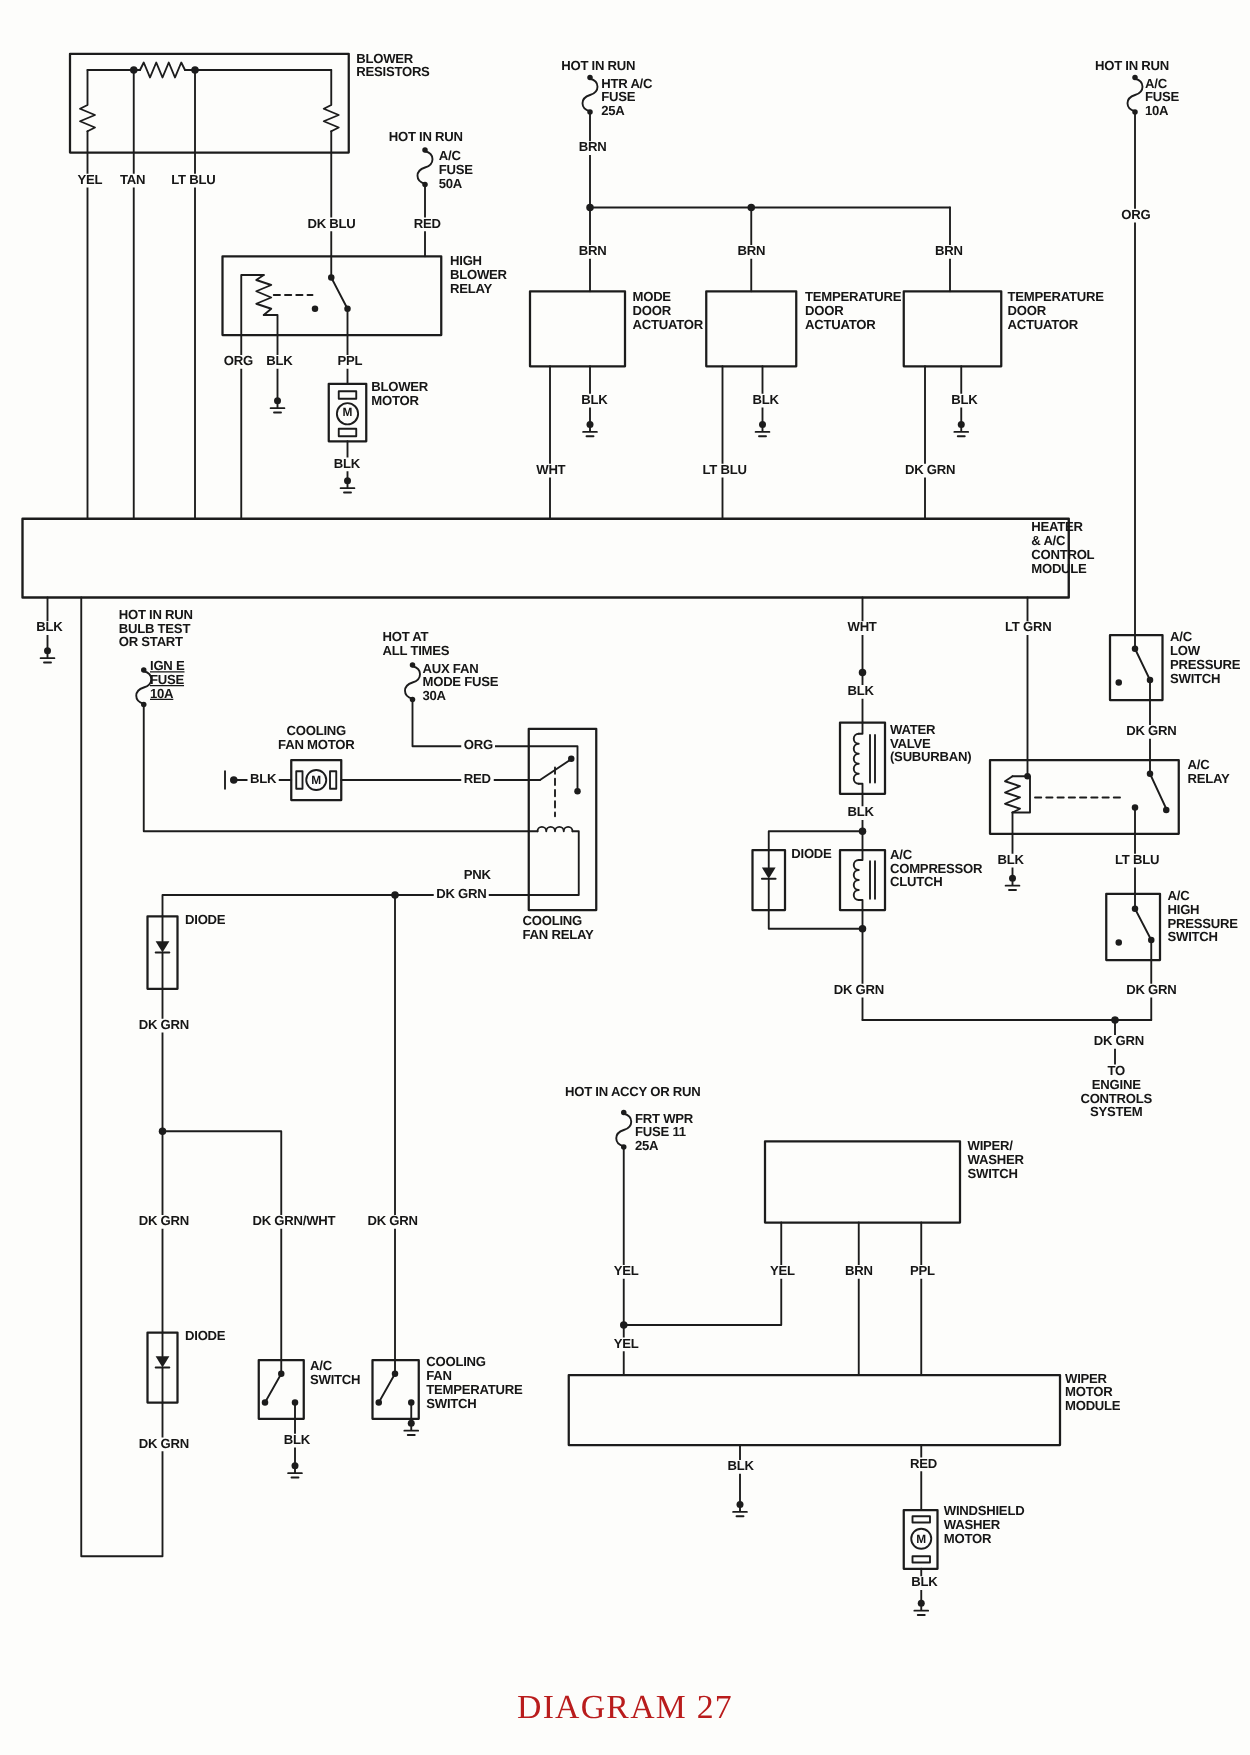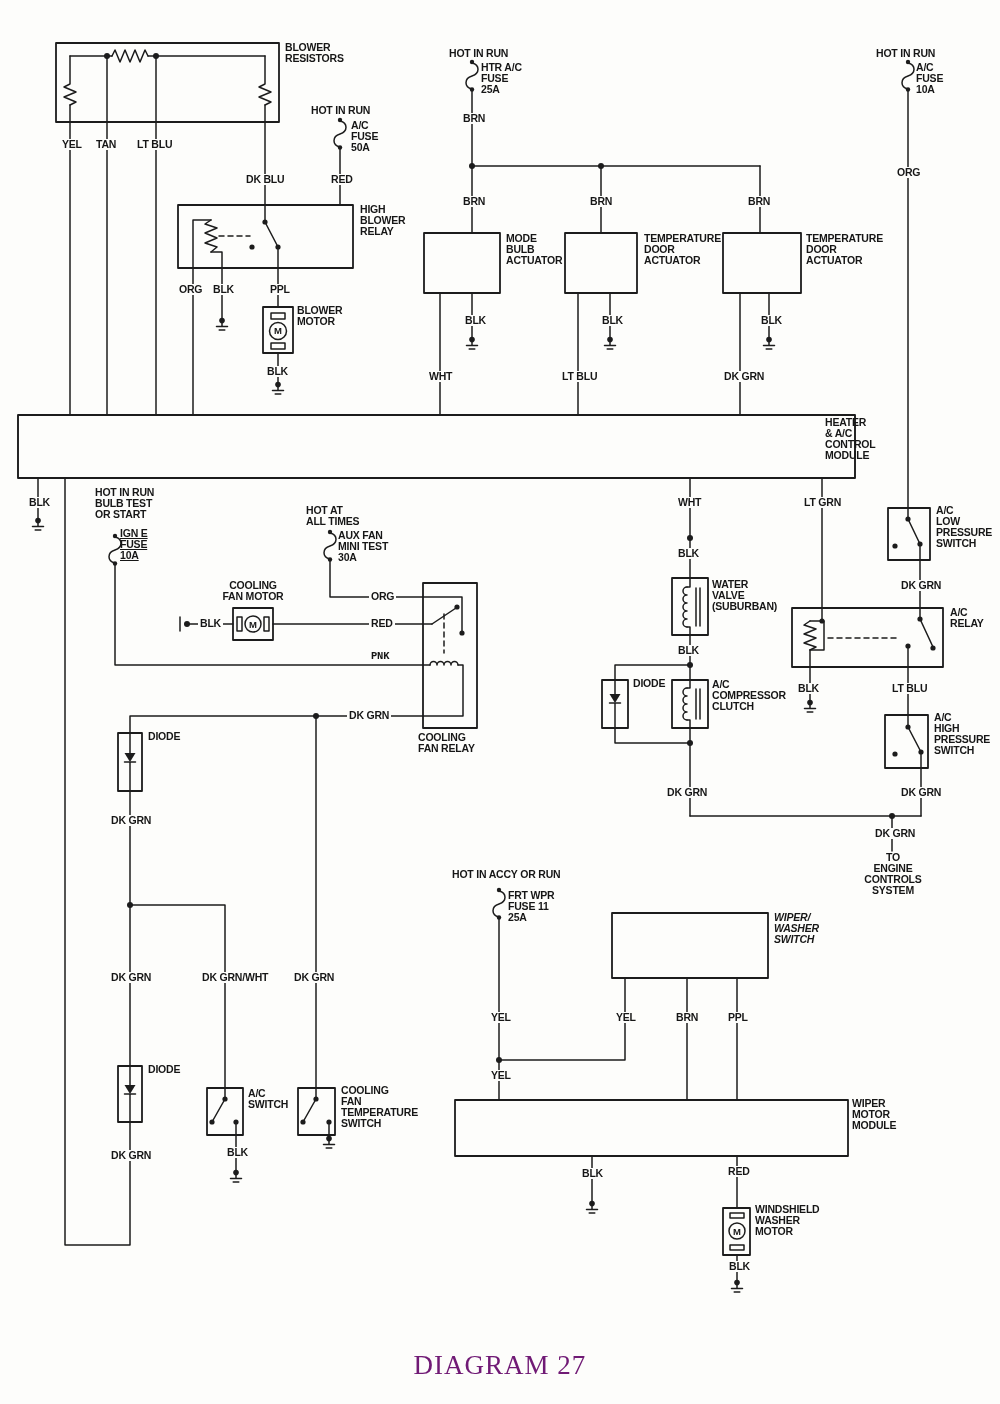--- a/index.html
+++ b/index.html
@@ -3,21 +3,21 @@
 <meta charset="utf-8">
 <style>
   html,body{margin:0;padding:0;background:#f4f4f2;}
   .page{position:relative;width:1000px;height:1404px;background:#fdfdfb;overflow:hidden;
         font-family:"Liberation Sans",sans-serif;}
   .page svg{position:absolute;left:0;top:0;}
   .title{position:absolute;top:5px;left:0;right:0;text-align:center;
          font-family:"Liberation Serif",serif;font-size:29px;font-weight:700;
          letter-spacing:.5px;color:#0c0c0c;}
   .caption{position:absolute;top:1350px;left:0;right:0;text-align:center;
-         font-family:"Liberation Serif",serif;font-size:27px;color:#701a75;letter-spacing:1px;}
+         font-family:"Liberation Serif",serif;font-size:27px;color:#b91c1c;letter-spacing:1px;}
   .label{position:absolute;font-size:10.5px;font-weight:700;line-height:11px;
          color:#161616;white-space:pre-line;letter-spacing:-.2px;}
   .label.bg{background:#fdfdfb;padding:0 2px;}
   .label.ctr{text-align:center;}
   .label.mletter{font-size:9.5px;transform:translateX(-50%);letter-spacing:0;padding:0;}
 </style>
 </head>
 <body>
 
 <div class="page">
@@ -271,21 +271,21 @@
       <div class="label bg" style="left: 265px; top: 366px;">BLK</div>
       <div class="label" style="left: 449px; top: 48px;">HOT IN RUN</div>
       <div class="label" style="left: 481px; top: 62px;">HTR A/C
 FUSE
 25A</div>
       <div class="label bg" style="left: 461px; top: 113px;">BRN</div>
       <div class="label bg" style="left: 461px; top: 196px;">BRN</div>
       <div class="label bg" style="left: 588px; top: 196px;">BRN</div>
       <div class="label bg" style="left: 746px; top: 196px;">BRN</div>
       <div class="label" style="left: 506px; top: 233px;">MODE
-BULB
+DOOR
 ACTUATOR</div>
       <div class="label" style="left: 644px; top: 233px;">TEMPERATURE
 DOOR
 ACTUATOR</div>
       <div class="label" style="left: 806px; top: 233px;">TEMPERATURE
 DOOR
 ACTUATOR</div>
       <div class="label bg" style="left: 463px; top: 315px;">BLK</div>
       <div class="label bg" style="left: 600px; top: 315px;">BLK</div>
       <div class="label bg" style="left: 759px; top: 315px;">BLK</div>
@@ -304,29 +304,29 @@
       <div class="label bg" style="left: 27px; top: 497px;">BLK</div>
       <div class="label" style="left: 95px; top: 487px;">HOT IN RUN
 BULB TEST
 OR START</div>
       <div class="label" style="left: 120px; top: 528px; text-decoration: underline;">IGN E
 FUSE
 10A</div>
       <div class="label" style="left: 306px; top: 505px;">HOT AT
 ALL TIMES</div>
       <div class="label" style="left: 338px; top: 530px;">AUX FAN
-MINI TEST
+MODE FUSE
 30A</div>
       <div class="label ctr" style="left: 213px; top: 580px; width: 80px;">COOLING
 FAN MOTOR</div>
       <div class="label bg" style="left: 198px; top: 618px;">BLK</div>
       <div class="label mletter" style="left: 253px; top: 619px;">M</div>
       <div class="label bg" style="left: 369px; top: 591px;">ORG</div>
       <div class="label bg" style="left: 369px; top: 618px;">RED</div>
-      <div class="label bg" style="left: 369px; top: 651px; font-family: Liberation Mono, monospace;">PNK</div>
+      <div class="label bg" style="left: 369px; top: 695px;">PNK</div>
       <div class="label bg" style="left: 347px; top: 710px;">DK GRN</div>
       <div class="label" style="left: 418px; top: 732px;">COOLING
 FAN RELAY</div>
       <div class="label bg" style="left: 676px; top: 497px;">WHT</div>
       <div class="label bg" style="left: 676px; top: 548px;">BLK</div>
       <div class="label" style="left: 712px; top: 579px;">WATER
 VALVE
 (SUBURBAN)</div>
       <div class="label bg" style="left: 676px; top: 645px;">BLK</div>
       <div class="label" style="left: 633px; top: 678px;">DIODE</div>
@@ -365,21 +365,21 @@
       <div class="label" style="left: 341px; top: 1085px;">COOLING
 FAN
 TEMPERATURE
 SWITCH</div>
       <div class="label bg" style="left: 109px; top: 1150px;">DK GRN</div>
       <div class="label bg" style="left: 225px; top: 1147px;">BLK</div>
       <div class="label" style="left: 452px; top: 869px;">HOT IN ACCY OR RUN</div>
       <div class="label" style="left: 508px; top: 890px;">FRT WPR
 FUSE 11
 25A</div>
-      <div class="label" style="left: 774px; top: 912px; font-style: italic;">WIPER/
+      <div class="label" style="left: 774px; top: 912px;">WIPER/
 WASHER
 SWITCH</div>
       <div class="label bg" style="left: 489px; top: 1012px;">YEL</div>
       <div class="label bg" style="left: 614px; top: 1012px;">YEL</div>
       <div class="label bg" style="left: 674px; top: 1012px;">BRN</div>
       <div class="label bg" style="left: 726px; top: 1012px;">PPL</div>
       <div class="label bg" style="left: 489px; top: 1070px;">YEL</div>
       <div class="label" style="left: 852px; top: 1098px;">WIPER
 MOTOR
 MODULE</div>

